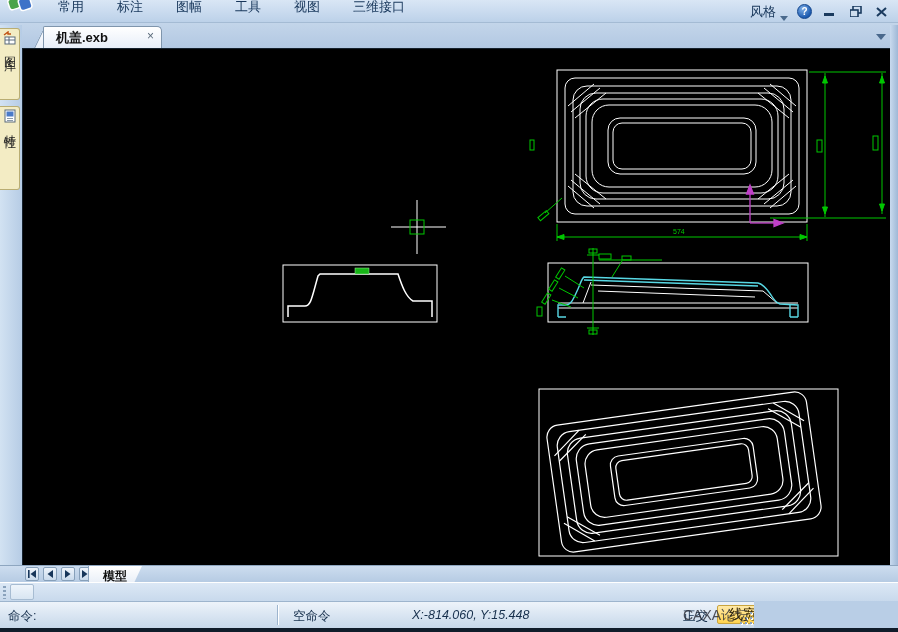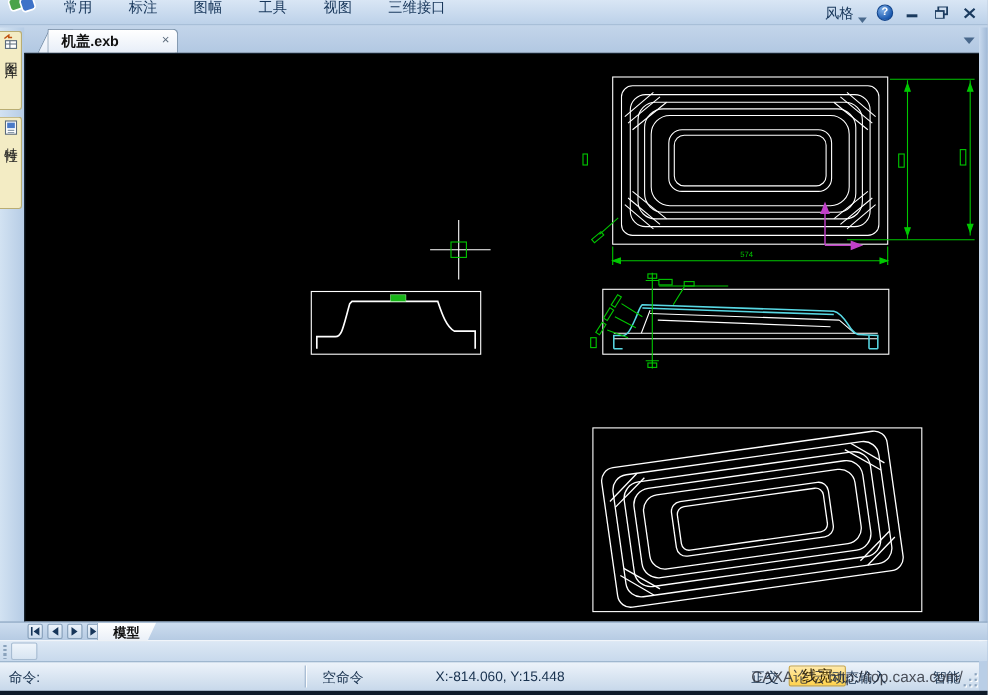--- a/index.html
+++ b/index.html
@@ -67,21 +67,21 @@
 
   
   .cmdbar { position:absolute; left:0; top:582px; width:898px; height:19px;
     background:linear-gradient(#dce8f5,#c8d9ec); border-top:1px solid #fff; }
   .grip { position:absolute; left:3px; top:3px; width:3px; height:13px;
     background:repeating-linear-gradient(#8aa2bc 0 2px, transparent 2px 4px); }
   .cmd-slot { position:absolute; left:10px; top:1px; width:24px; height:16px;
     background:linear-gradient(#eff5fb,#d8e5f2); border:1px solid #a7bcd2; border-radius:2px; }
 
   
-  .statusbar { position:absolute; left:0; top:601px; width:890px; height:27px;
+  .statusbar { position:absolute; left:0; top:601px; width:754px; height:27px;
     background:linear-gradient(#edf3fa,#c7d8ea); border-top:1px solid #9db4cd; font-size:12.5px; color:#17304d; overflow:hidden; }
   .statusbar .item { position:absolute; top:6px; white-space:nowrap; }
   .sep { position:absolute; top:3px; width:1px; height:20px; background:#9db4cd; box-shadow:1px 0 0 #fff; }
   .lw-btn { position:absolute; left:694px; top:3px; width:52px; height:19px;
     background:linear-gradient(#ffe9a8,#ffd34e); border:1px solid #c9a43e; border-radius:2px;
     text-align:center; line-height:17px; font-size:14px; color:#3c2a00; cursor:pointer;margin-left:23px; }
   .watermark { position:absolute; left:683px; top:5px; font-size:14px; color:rgba(42,44,54,0.82);
     white-space:nowrap; z-index:6; pointer-events:none; }
   .rsz { position:absolute; right:2px; top:8px; width:12px; height:14px; }
   .rsz i { position:absolute; width:2px; height:2px; background:#8aa2bc; box-shadow:1px 1px 0 #fff; }
@@ -298,21 +298,21 @@
 
   <div class="cmdbar">
     <div class="grip"></div>
     <div class="cmd-slot"></div>
   </div>
 
   <div class="statusbar">
     <span class="item" style="left:8px;">命令:</span>
     <div class="sep" style="left:277px;"></div>
     <span class="item" style="left:293px;">空命令</span>
-    <span class="item" style="left:396px;">X:-814.060, Y:15.448</span>
+    <span class="item" style="left:412px;font-style:italic;">X:-814.060, Y:15.448</span>
     <span class="item" style="left:659px;margin-left:24px;">正交</span>
     <div class="lw-btn">线宽</div>
     <span class="item" style="left:756px;">动态输入</span>
     <span class="item" style="left:848px;font-family:Liberation Mono, monospace;">智能</span>
     <div class="watermark">CAXA论坛 http://top.caxa.com/</div>
     <div class="rsz">
       <i style="right:0;bottom:0;"></i>
         <i style="right:0;bottom:5px;"></i>
         <i style="right:0;bottom:10px;"></i>
       <i style="right:5px;bottom:0;"></i>

